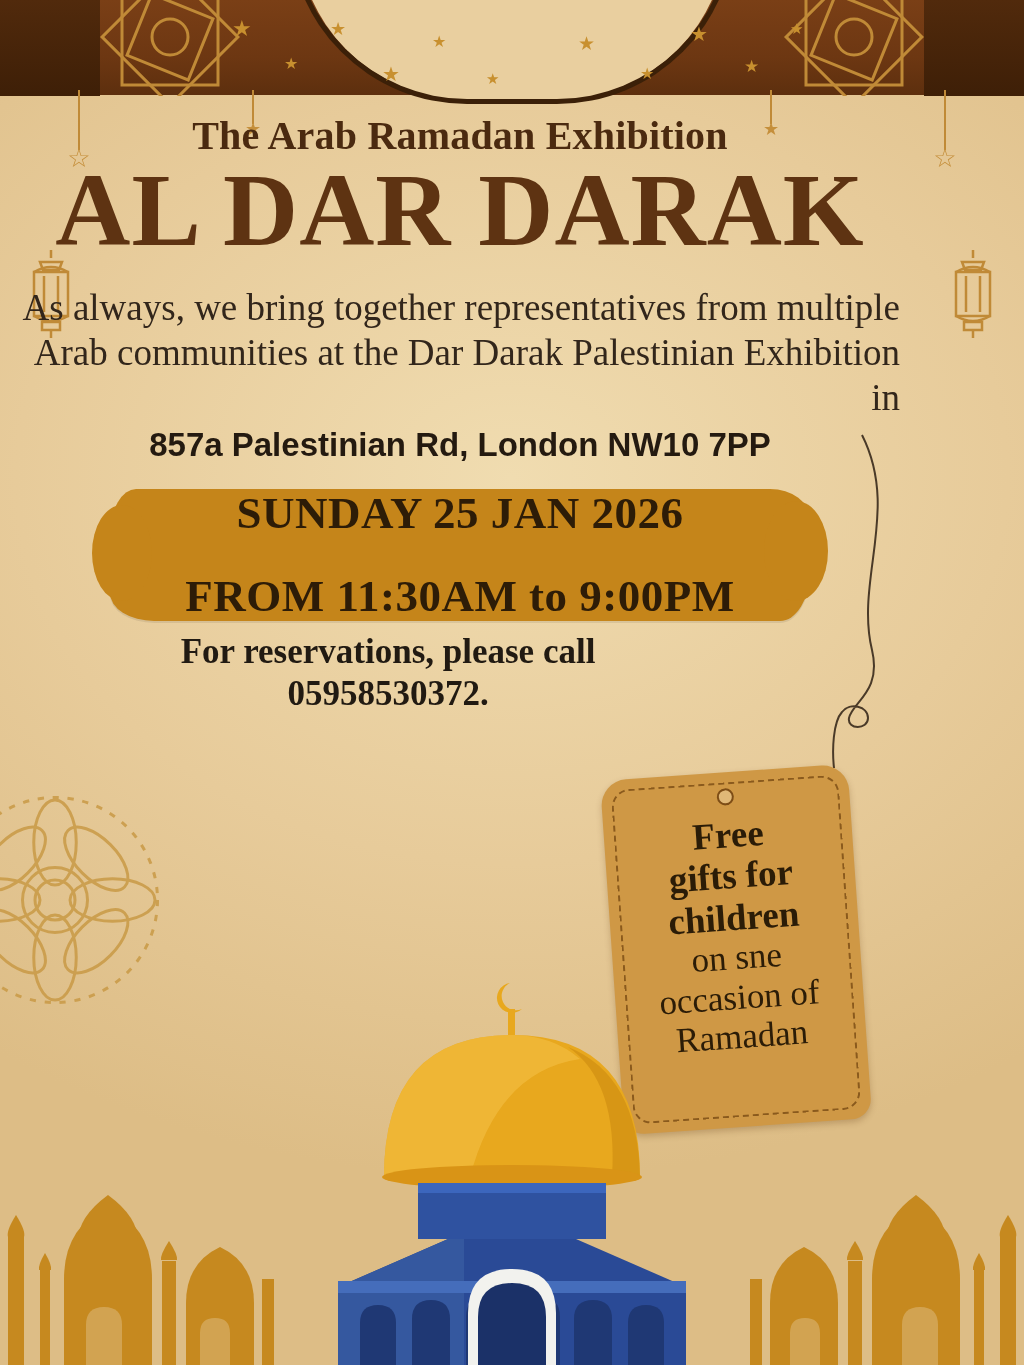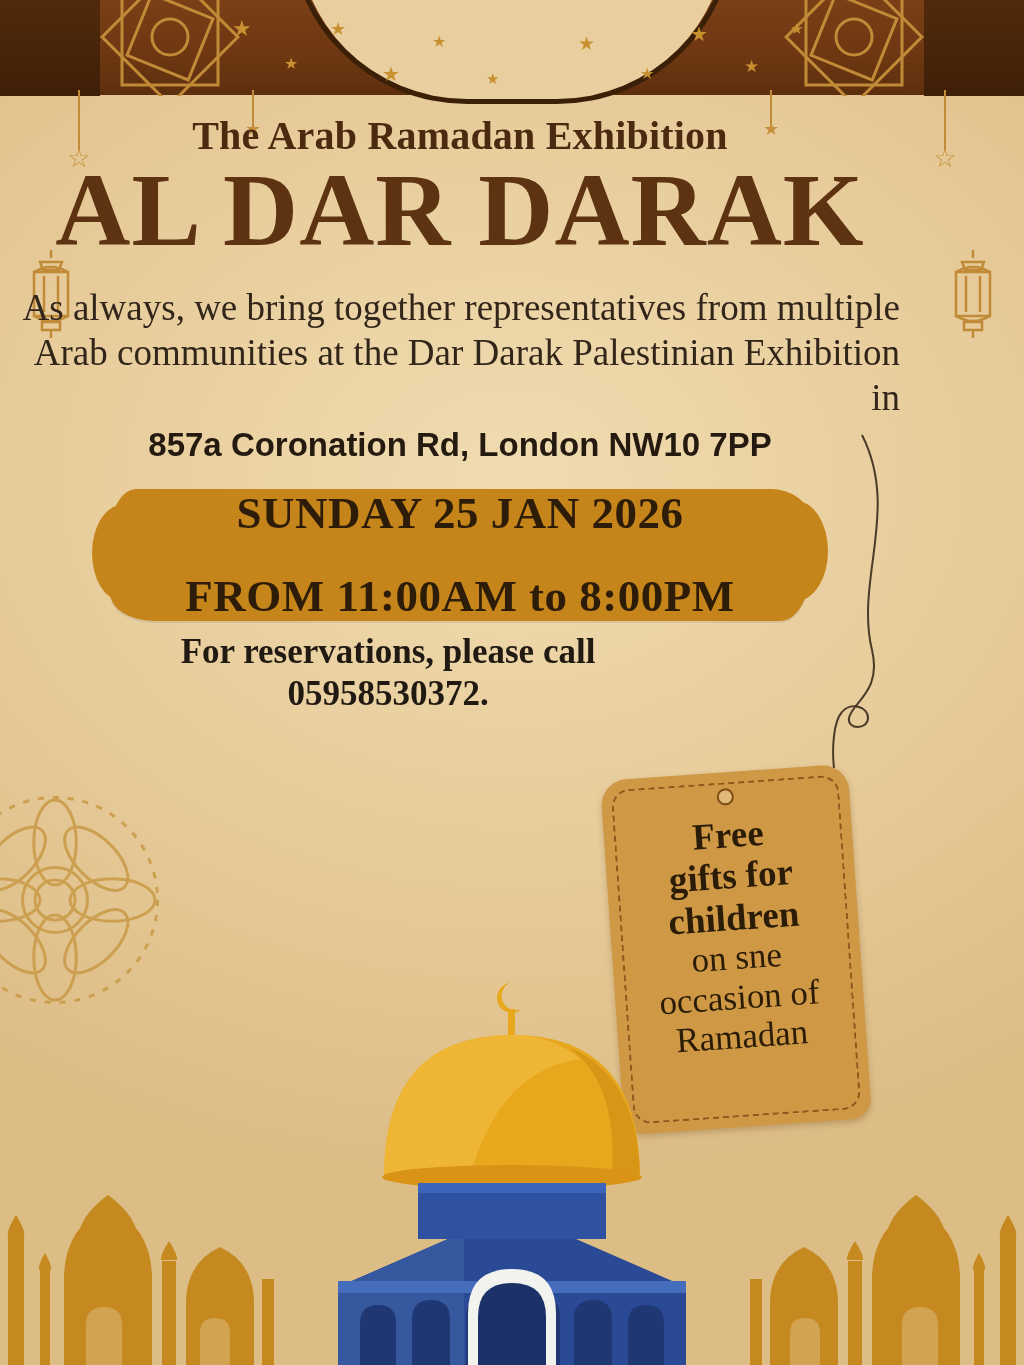--- a/index.html
+++ b/index.html
@@ -401,27 +401,27 @@
   </div>
 
   <div class="content">
 
     <div class="subtitle">The Arab Ramadan Exhibition</div>
 
     <div class="bigtitle">AL DAR DARAK</div>
 
     <div class="intro">As always, we bring together representatives from multiple Arab communities at the Dar Darak Palestinian Exhibition in</div>
 
-    <div class="venue" style="margin-top:4px;">857a Coronation Rd, London NW10 7PP</div>
+    <div class="venue" style="margin-top:4px;">857a Palestinian Rd, London NW10 7PP</div>
 
     <div class="banner-wrap">
       <div class="banner-bg"></div>
       <div class="banner-text">
         <div>SUNDAY 25 JAN 2026</div>
-        <div>FROM 11:00AM to 8:00PM</div>
+        <div>FROM 11:30AM to 9:00PM</div>
       </div>
     </div>
 
     <div class="reserve">For reservations, please call 05958530372.</div>
   </div>
 
   <svg class="tag-string" viewBox="0 0 300 360">
     <path d="M262 5 C300 80, 255 150, 272 220 C282 262, 252 272, 249 288 C247 300, 268 300, 268 288 C268 276, 250 272, 242 282 C233 292, 232 320, 234 338" fill="none" stroke="#4a3a28" stroke-width="2"></path>
   </svg>
 

